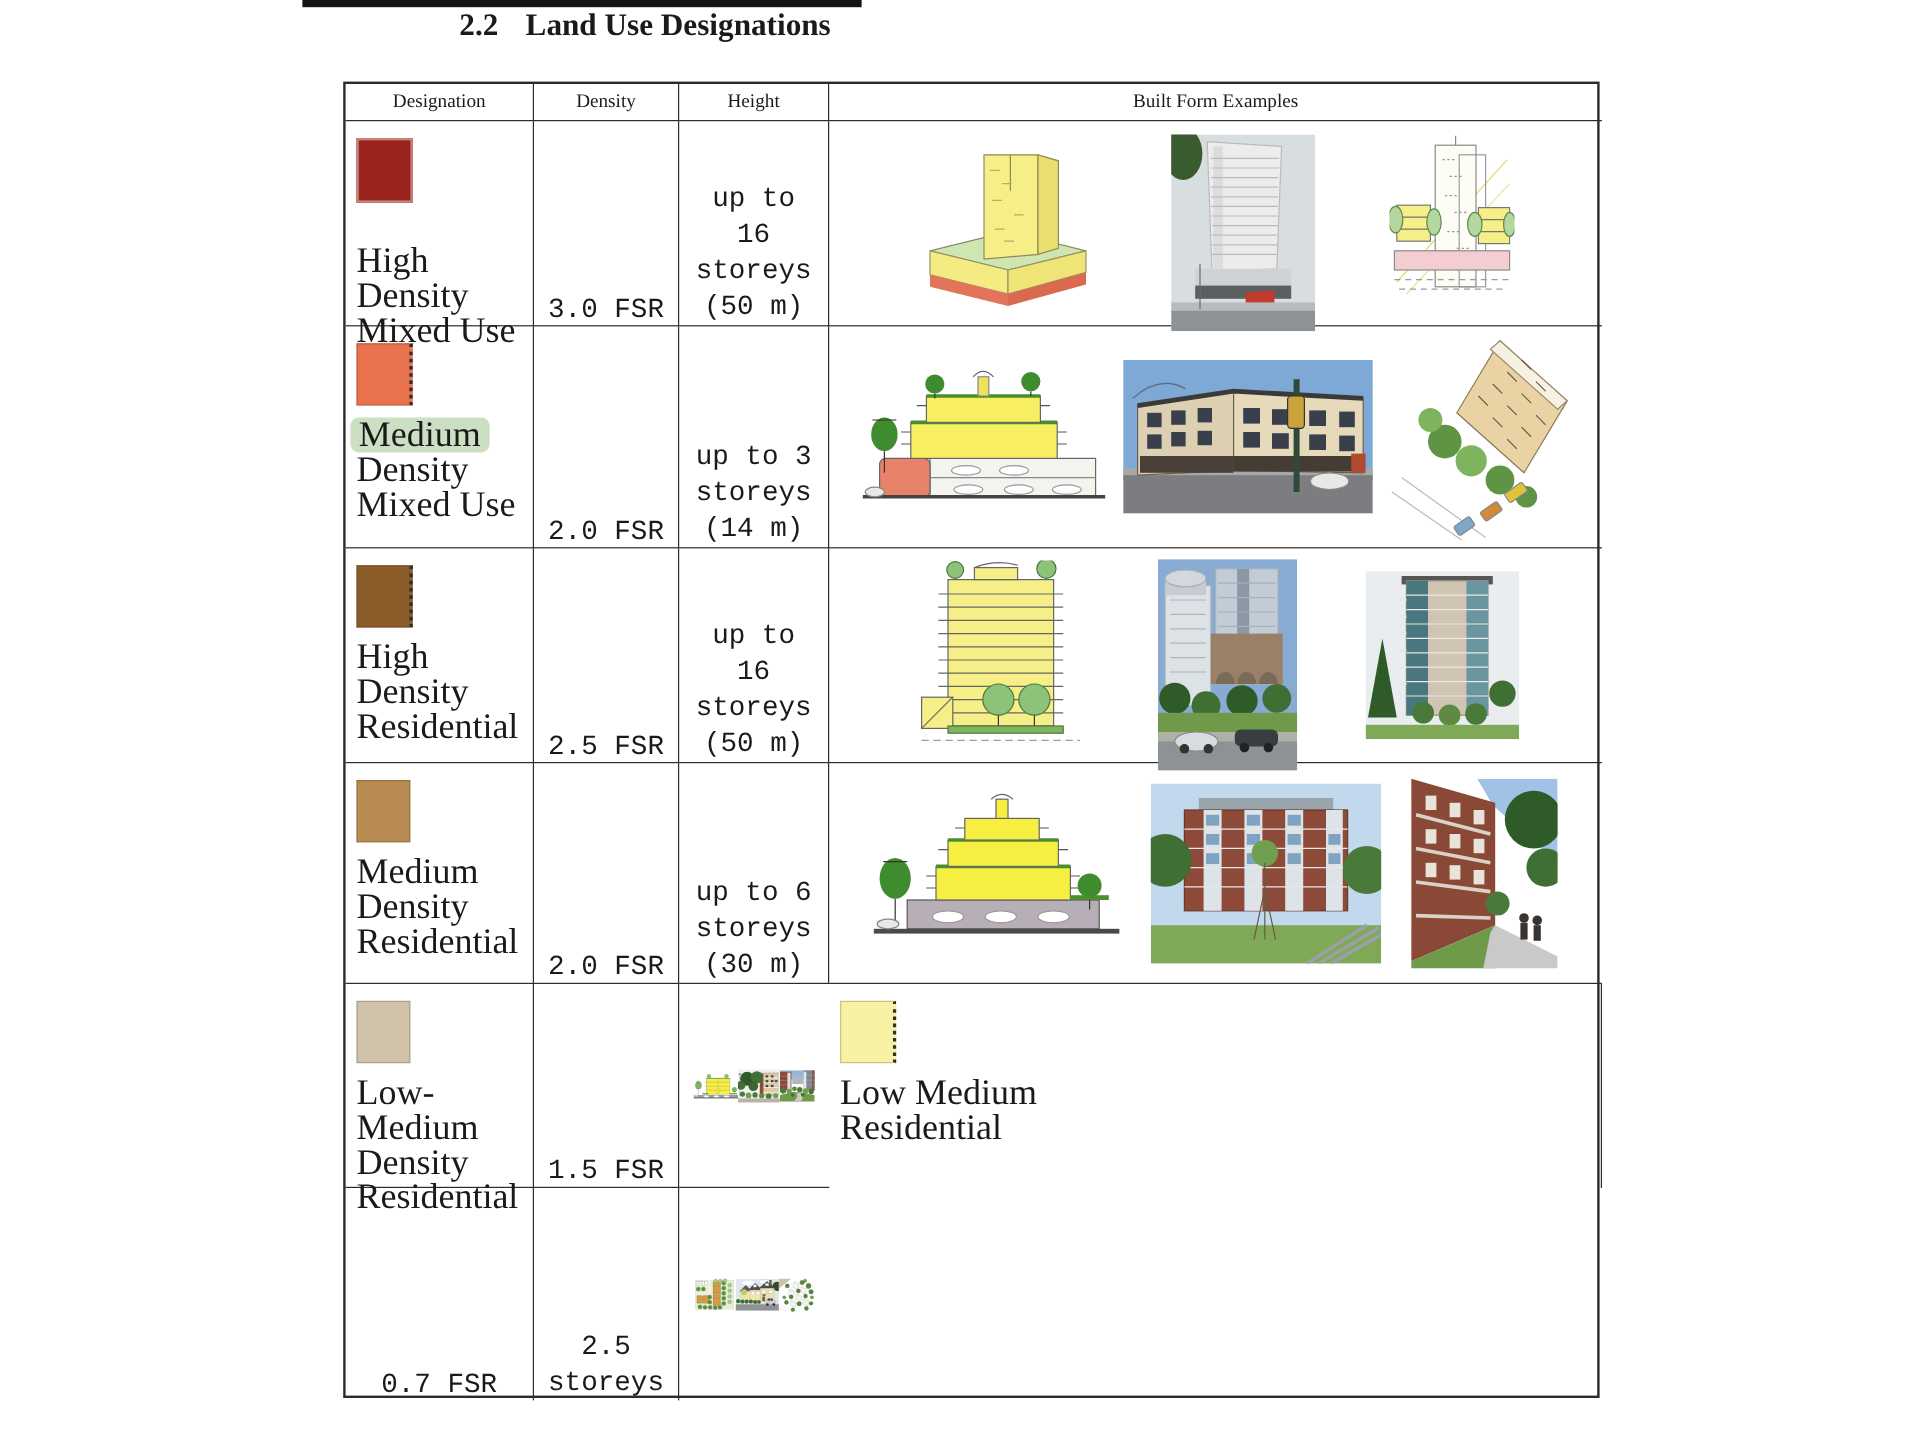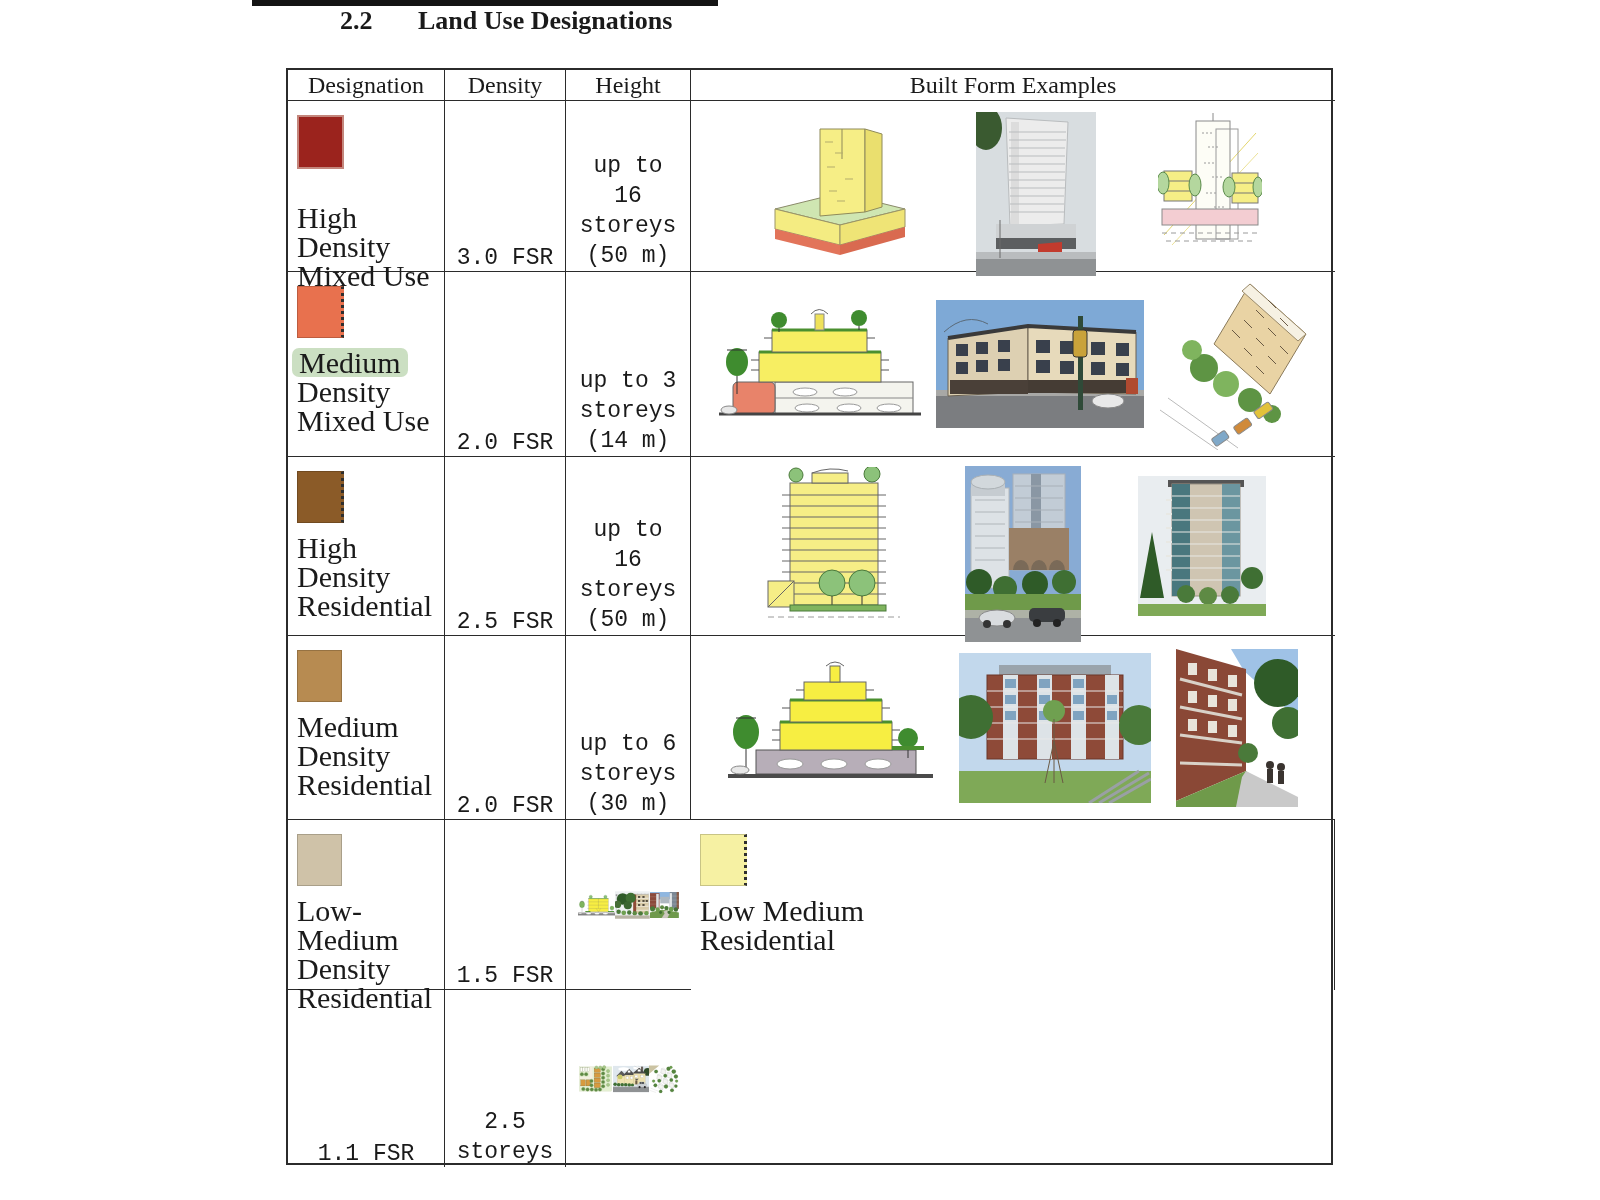--- a/index.html
+++ b/index.html
@@ -1,30 +1,30 @@
 <!DOCTYPE html>
 <html><head>
 <meta charset="utf-8">
 <style>
   html,body{margin:0;padding:0;background:#fff;}
   body{width:1600px;height:1200px;position:relative;font-family:"Liberation Serif",serif;color:#1a1a1a;overflow:hidden;}
 
   .topbar{position:absolute;left:252px;top:0;width:466px;height:6px;background:#141414;}
 
-  .title{position:absolute;left:340px;top:6px;font-size:26px;font-weight:bold;white-space:nowrap;}
+  .title{position:absolute;left:360px;top:6px;font-size:26px;font-weight:bold;white-space:nowrap;text-align:center;}
   .title .num{display:inline-block;width:78px;}
 
   .lut{position:absolute;left:286px;top:68px;width:1047px;height:1097px;
        display:grid;grid-template-columns:157px 121px 125px 644px;
        grid-template-rows:31px 171px 185px 179px 184px 170px 177px;
        border:2px solid #2b2b2b;box-sizing:border-box;background:#fff;}
   .c{border-right:1.5px solid #2b2b2b;border-bottom:1.5px solid #2b2b2b;box-sizing:border-box;overflow:visible;}
   .nr{border-right:none;}
   .nb{border-bottom:none;}
-  .hd{display:flex;align-items:center;justify-content:center;font-size:24px;}
+  .hd{display:flex;align-items:center;justify-content:center;font-size:16px;}
 
   .des{padding:14px 0 0 9px;}
   .swatch{display:block;width:43px;height:50px;margin-bottom:10px;border:1px solid rgba(0,0,0,.18);}
   .sw-r1{border:2px solid #c4867c;}
   .sw-dot{border-right:3px dotted #2e2e2e;}
   .mb34{margin-bottom:34px;}
   .line{display:block;font-size:30px;line-height:29px;}
   .hl{display:inline-block;background:#cbdfc2;border-radius:7px;padding:0 7px;margin-left:-5px;}
 
   .mid{display:flex;align-items:flex-end;justify-content:center;font-size:23px;text-align:center;font-family:Liberation Mono, monospace;}
@@ -434,21 +434,21 @@
         <circle cx="104" cy="112" r="8" fill="#3f6f33"></circle>
     </svg>
   </div>
 
   <div class="c des nb">
     <span class="swatch sw-dot" style="background: rgb(246, 241, 163);"></span>
     <span class="line">Low Medium</span>
     <span class="line">Residential</span>
   </div>
   <div class="c mid nb">
-      <span>1.1 FSR</span>
+      <span>0.7 FSR</span>
     </div>
   <div class="c mid nb">
       <span class="hw">2.5 storeys</span>
     </div>
   <div class="c ex nr nb">
     <svg class="ill" width="198" height="150" viewBox="0 0 198 150">
       <rect x="8" y="6" width="182" height="138" fill="#e4efd2" stroke="#b9c9a0"></rect>
       <rect x="64" y="6" width="18" height="138" fill="#f4efe0"></rect>
       <rect x="8" y="62" width="56" height="12" fill="#f4efe0"></rect>
       <g fill="#fdfdf8" stroke="#8a8a7a">

